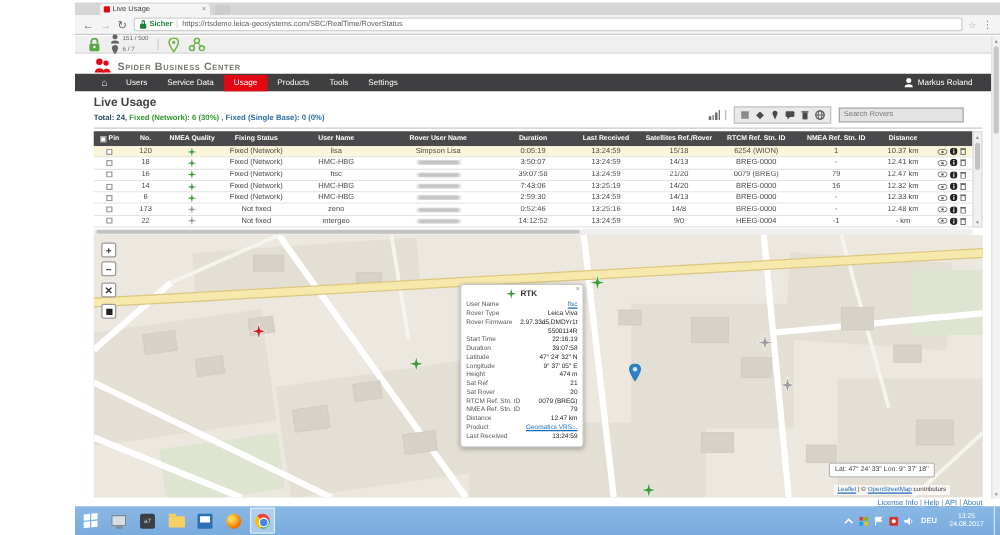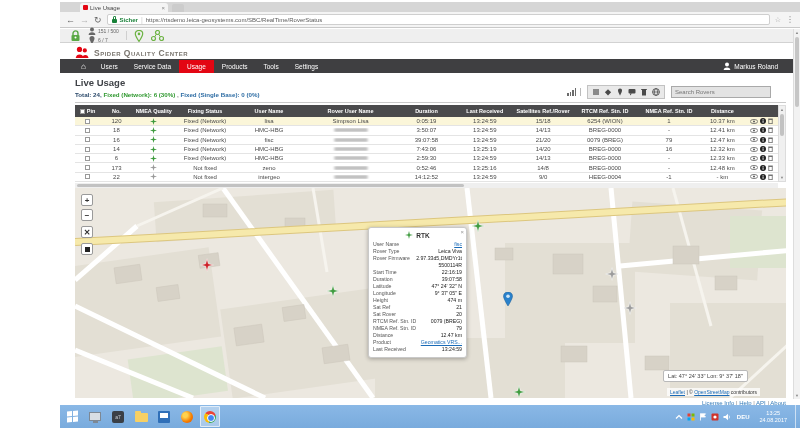--- a/index.html
+++ b/index.html
@@ -207,21 +207,21 @@
 
   <div id="page">
 
     <div id="logo-row">
       <svg width="14" height="13" viewBox="0 0 14 13">
         <circle cx="4.5" cy="3.4" r="2.6" fill="#e30613"></circle>
         <circle cx="9.8" cy="4.4" r="2.1" fill="#e30613"></circle>
         <path d="M0.7 12 a4 4.4 0 0 1 7.8 0 Z" fill="#e30613"></path>
         <path d="M7.2 12 a3.2 3.6 0 0 1 6.3 0 Z" fill="#e30613"></path>
       </svg>
-      <span id="brand-text">Spider Quality Center</span>
+      <span id="brand-text">Spider Business Center</span>
     </div>
 
     <div id="navbar">
       <span class="nav-home">⌂</span>
       <div style="display:flex">
 
       <span class="nav-item">Users</span>
           <span class="nav-item">Service Data</span>
           <span class="nav-item active">Usage</span>
           <span class="nav-item">Products</span>

